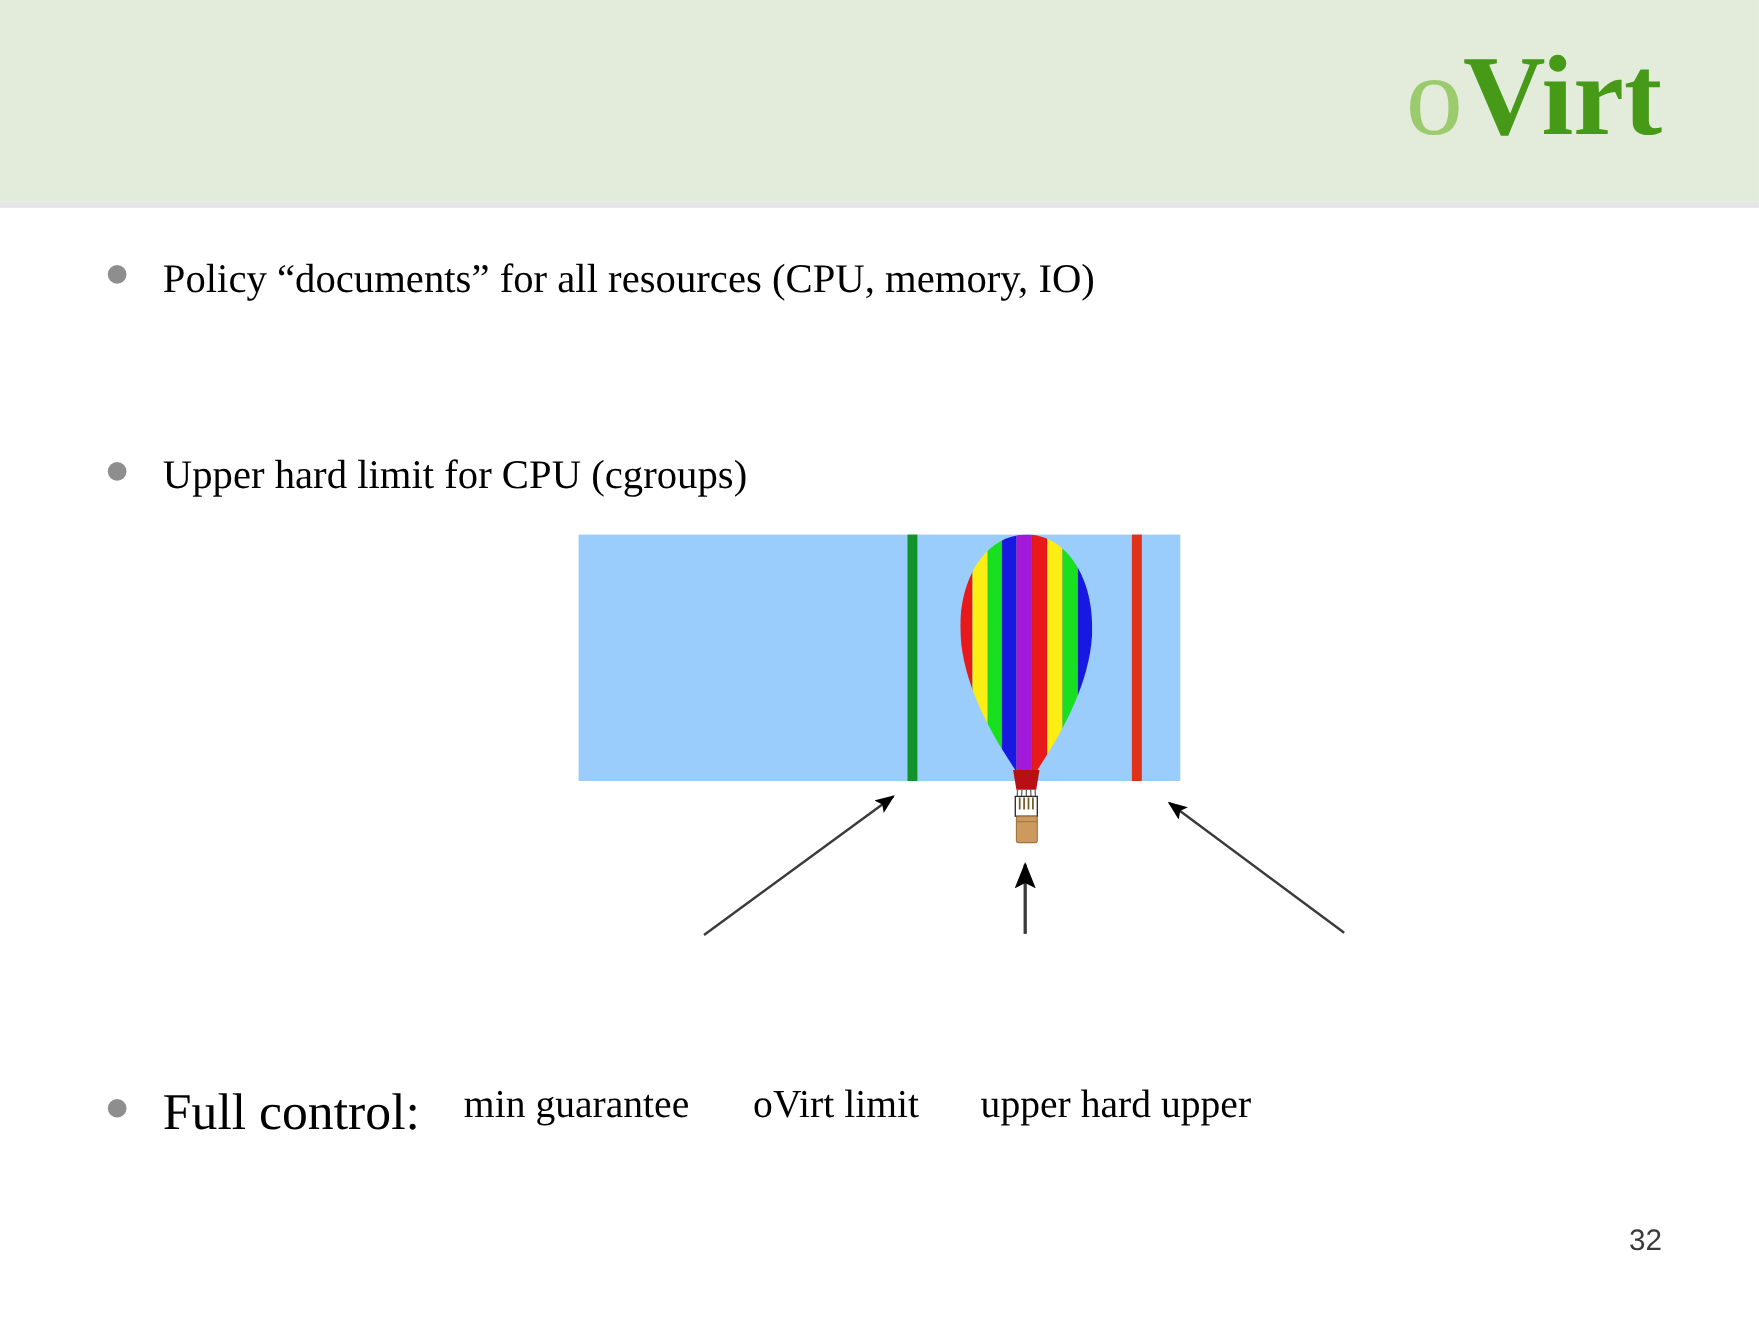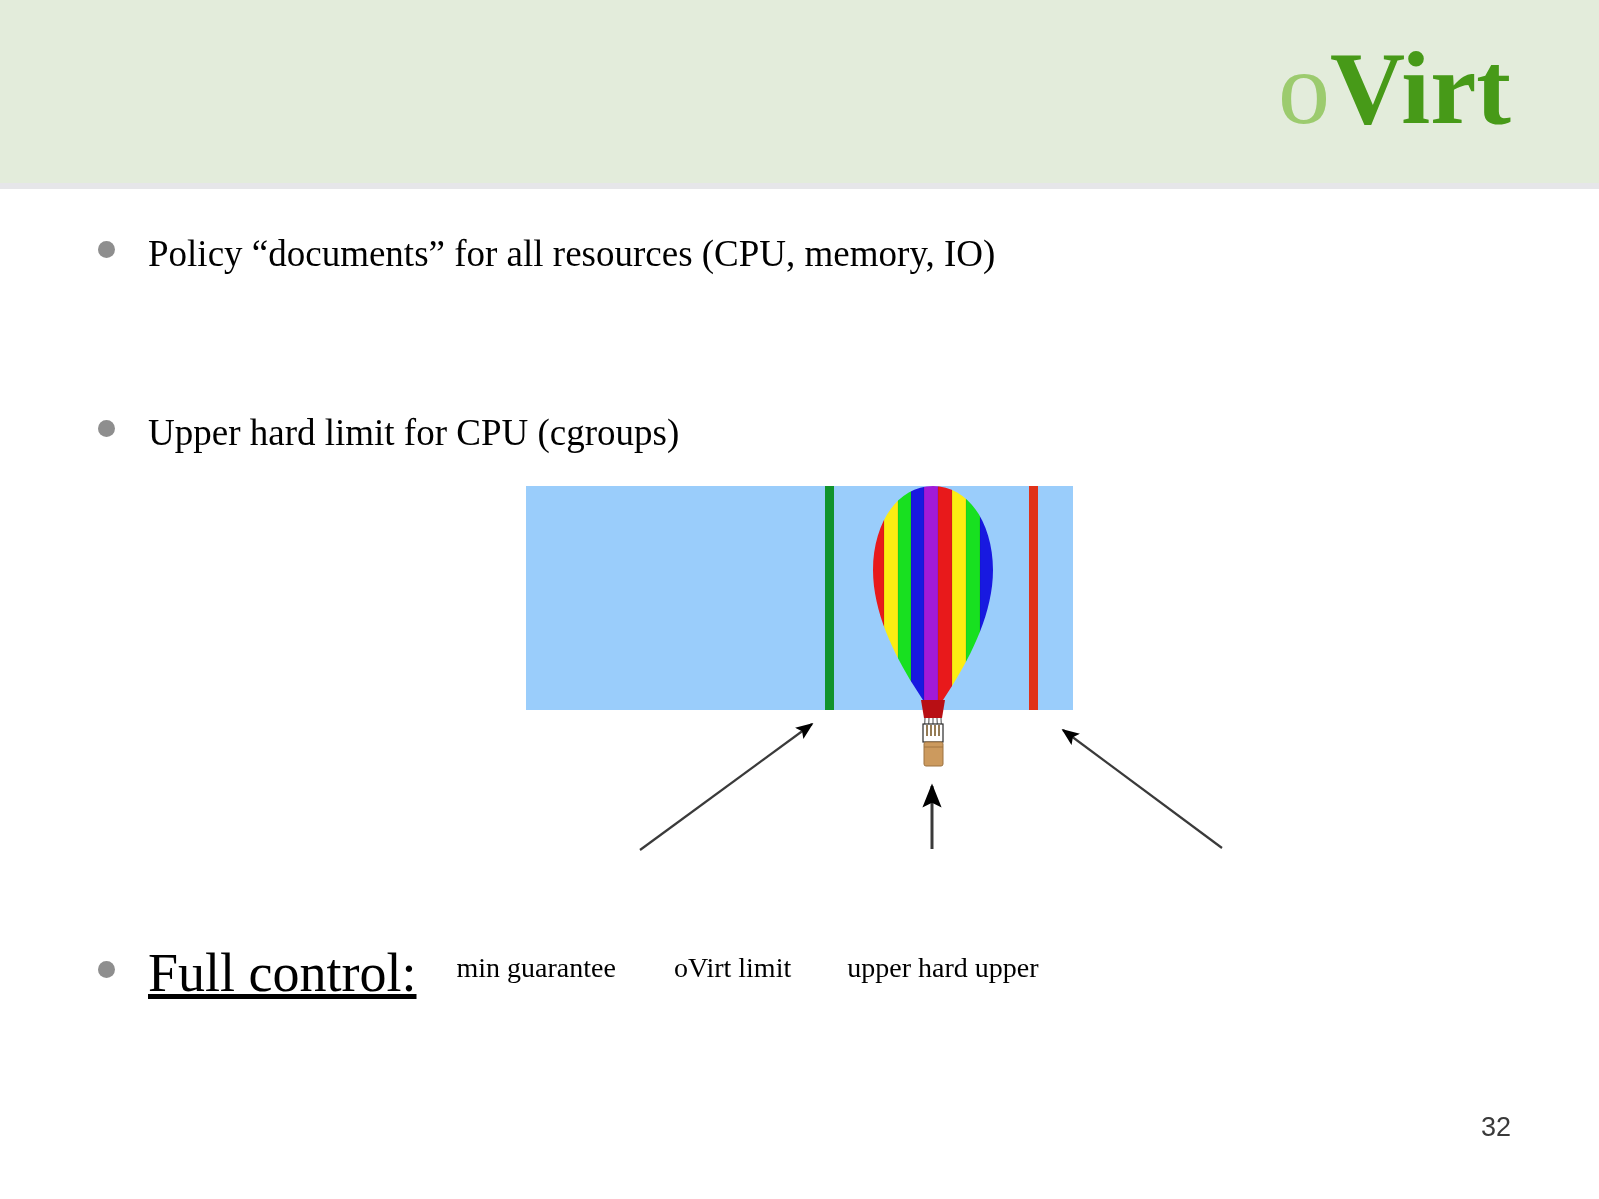--- a/index.html
+++ b/index.html
@@ -78,24 +78,25 @@
     color: #000000;
   }
   #bullet-0 { top: 232px; }
   #bullet-1 { top: 321px; }
   #bullet-2 { top: 411px; }
   #bullet-3 { top: 942px; }
 
   .small-label {
     display: inline-block;
     vertical-align: baseline;
-    font-size: 28px;
+    font-size: 36px;
     color: #000000;
-  }
-  #full-control-line .bullet-text { font-size: 54px; text-decoration: underline; }
+    margin-top: 40px;
+  }
+  #full-control-line .bullet-text { font-size: 47px; }
   .gap-a { display: inline-block; width: 40px; }
   .gap-b { display: inline-block; width: 58px; }
   .gap-c { display: inline-block; width: 56px; }
 
   
   #diagram {
     position: absolute;
     left: 0; top: 0;
     width: 1599px;
     height: 1199px;

